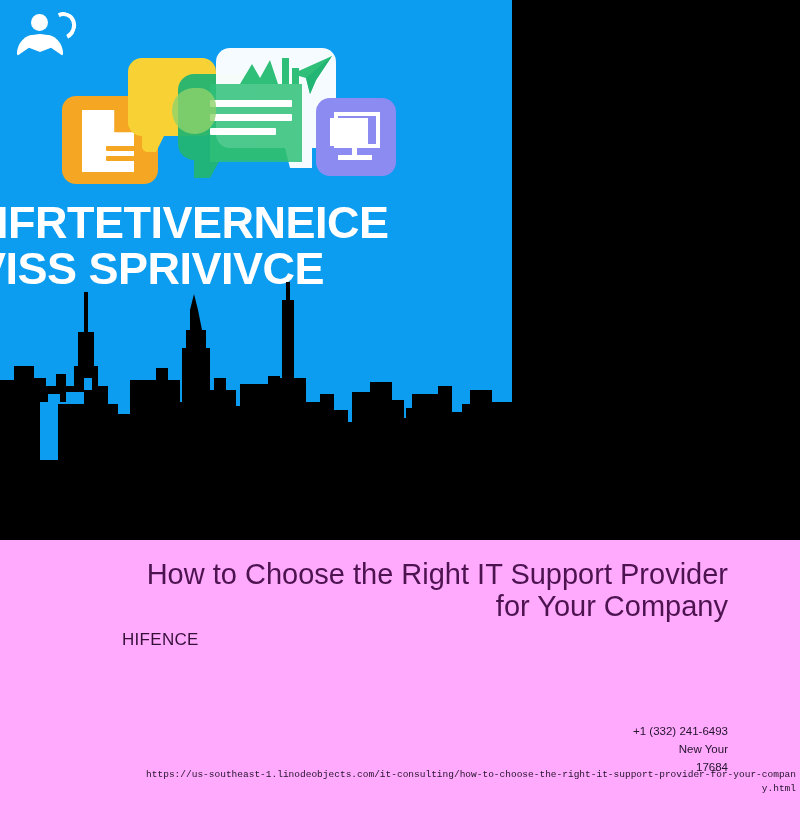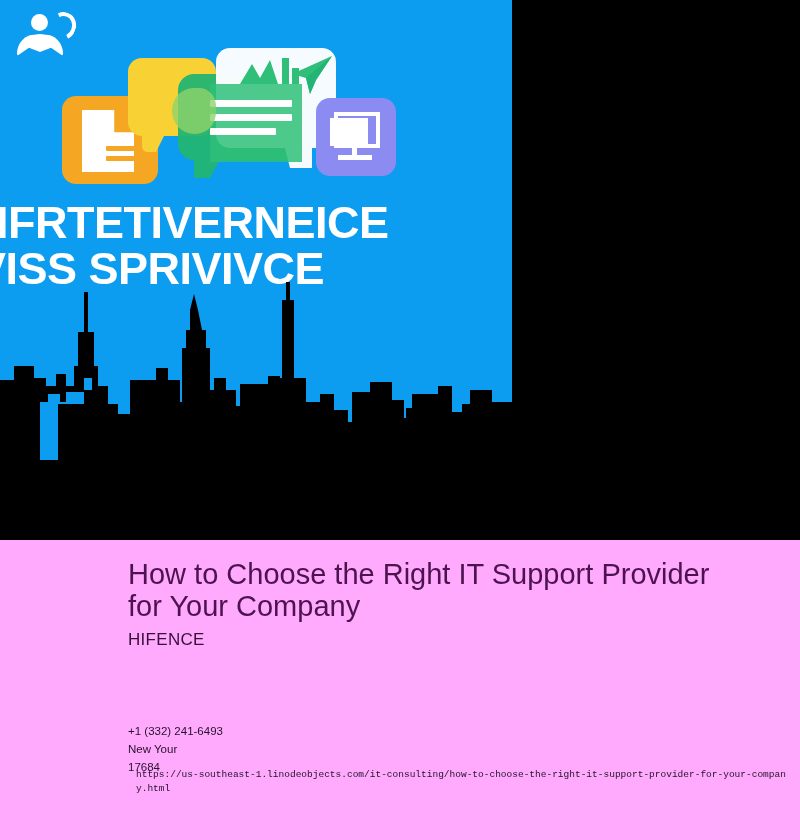--- a/index.html
+++ b/index.html
@@ -293,37 +293,38 @@
   .skyline svg { display: block; }
 
   
   .info-panel {
     position: absolute;
     left: 0;
     top: 540px;
     width: 800px;
     height: 300px;
     background: #ffaafd;
+    text-align: right;
   }
 
   .article-title {
     position: absolute;
     left: 128px;
     top: 18px;
     width: 600px;
     color: #4d1350;
     font-family: "Liberation Sans", sans-serif;
     font-size: 29px;
     line-height: 32px;
     font-weight: 400;
   }
 
   .brand-name {
     position: absolute;
-    left: 128px;
+    left: 122px;
     top: 90px;
     color: #37103a;
     font-family: "Liberation Sans", sans-serif;
     font-size: 17px;
     font-weight: 400;
     letter-spacing: 0.3px;
   }
 
   .contact-block {
     position: absolute;

